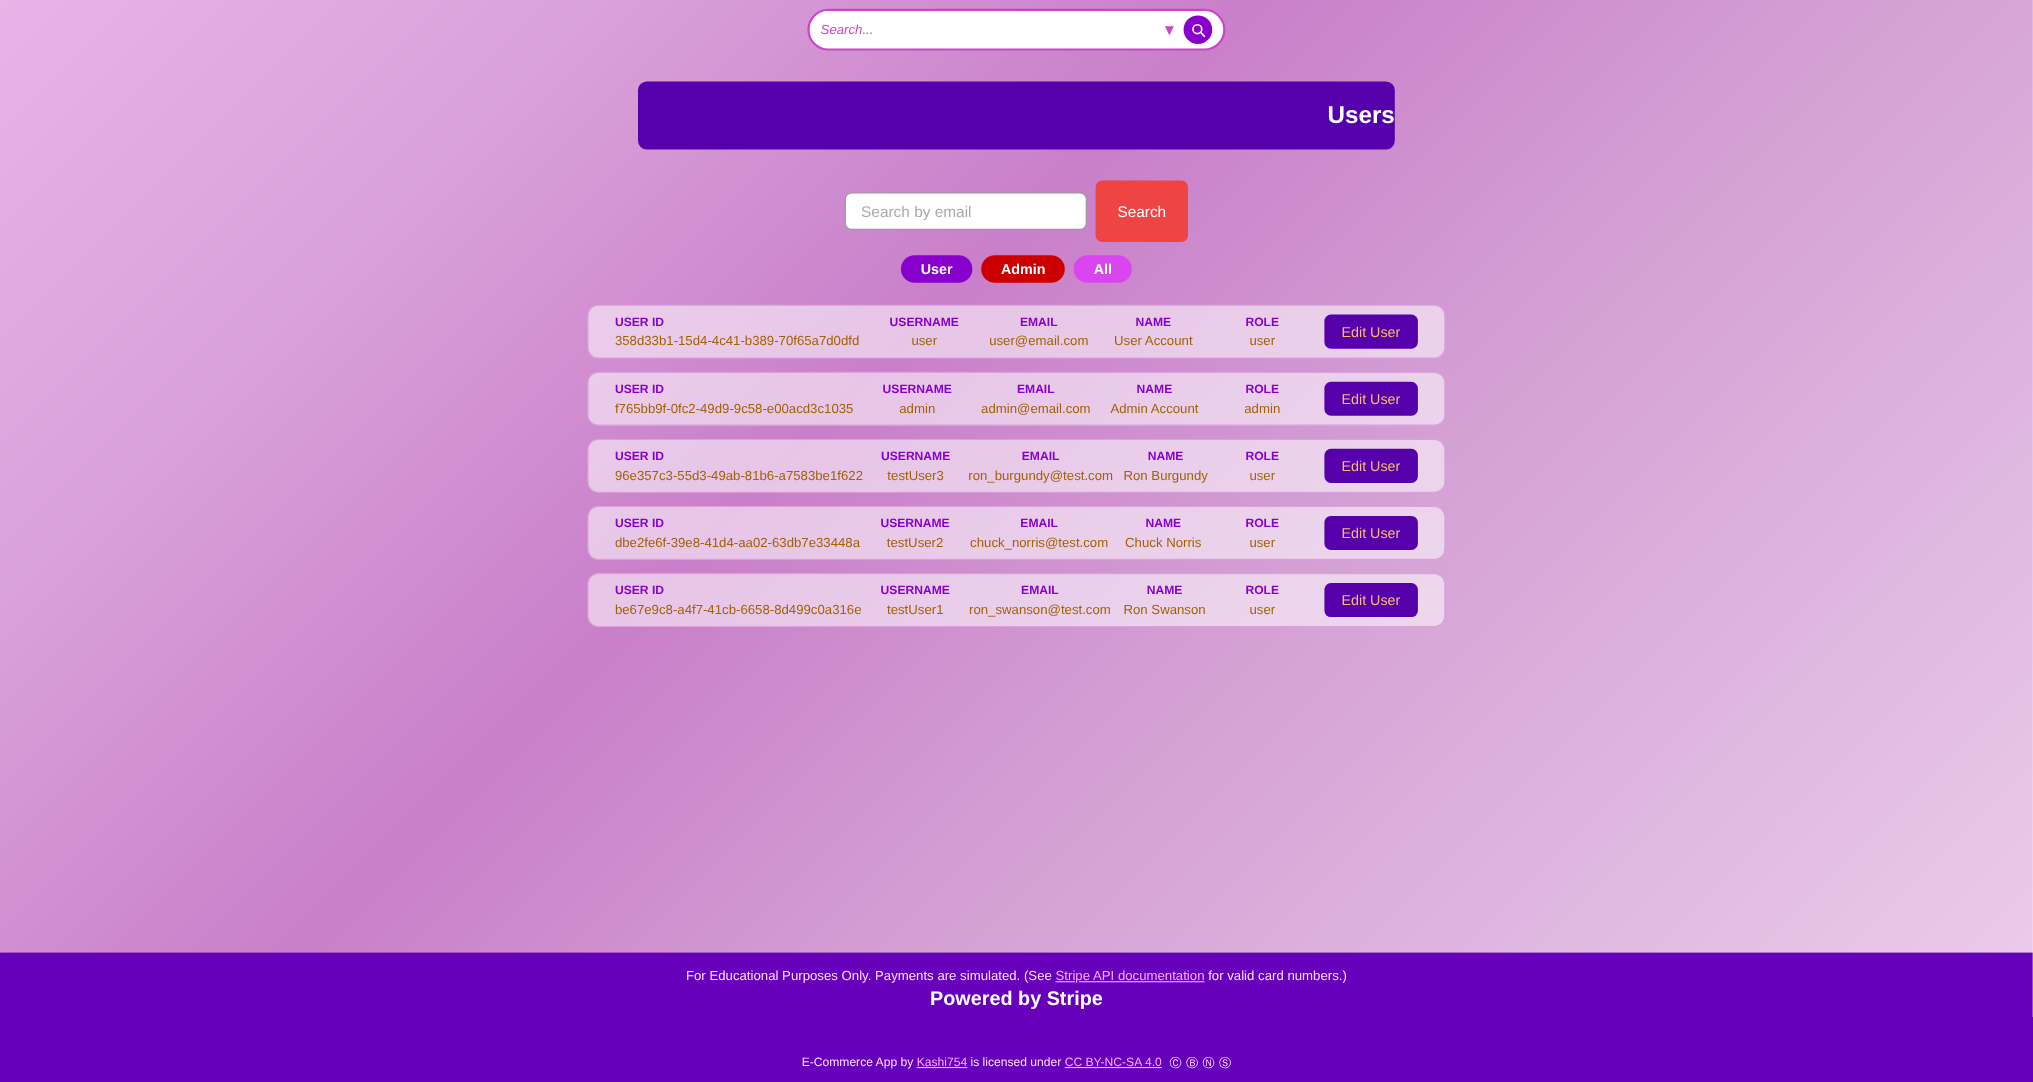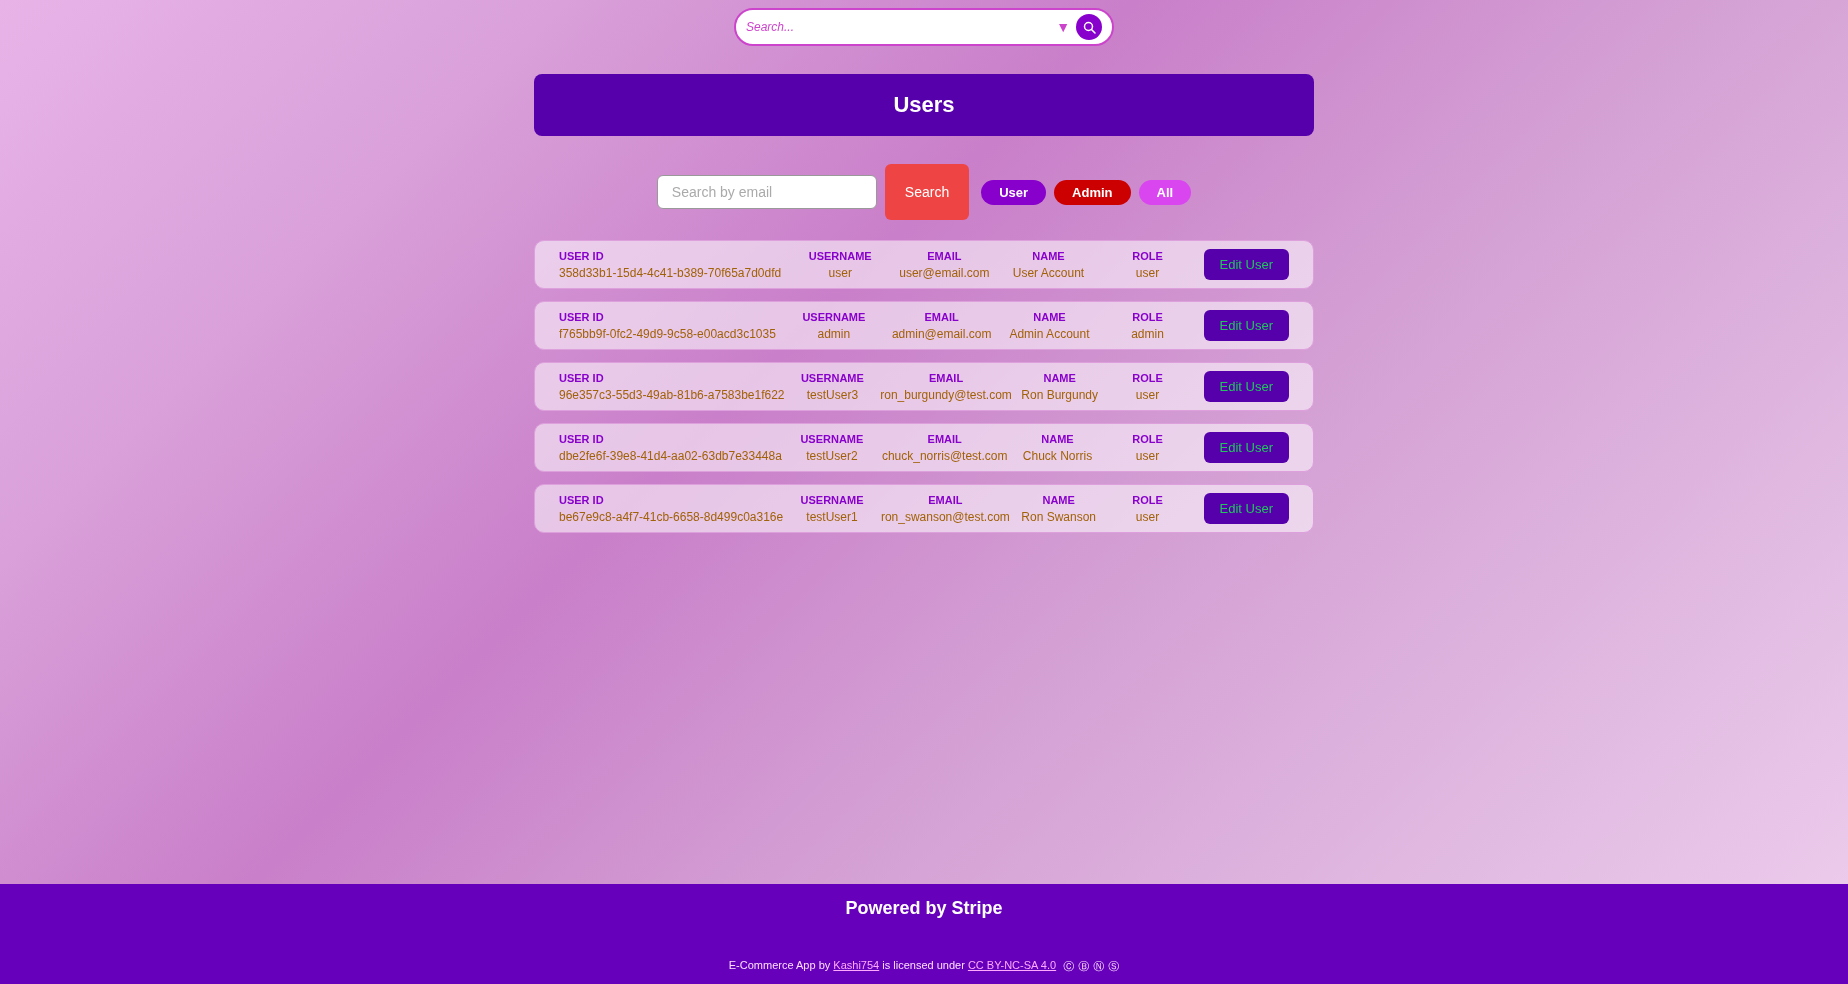--- a/index.html
+++ b/index.html
@@ -71,33 +71,33 @@
       flex: 1;
       display: flex;
       flex-direction: column;
       align-items: center;
       padding: 20px 0 60px 0;
     }
 
     .page-title-bar {
       background: #5500aa;
       color: white;
-      width: 780px;
-      text-align: center;
+      width: 688px;
+      text-align: right;
       padding: 18px 0;
       border-radius: 8px;
       font-size: 22px;
       font-weight: bold;
       margin-bottom: 28px;
     }
 
     
     .search-section {
       display: flex;
-      flex-direction: row;
+      flex-direction: column;
       align-items: center;
       gap: 12px;
       margin-bottom: 20px;
     }
 
     .email-search-row {
       display: flex;
       gap: 8px;
       align-items: center;
     }
@@ -212,21 +212,21 @@
       word-break: break-all;
     }
 
     .field-userid {
       min-width: 200px;
       align-items: flex-start;
     }
 
     .edit-user-btn {
       background: #5500aa;
-      color: #22c55e;
+      color: #fdba74;
       border: none;
       border-radius: 6px;
       padding: 8px 16px;
       font-size: 13px;
       cursor: pointer;
       white-space: nowrap;
       margin-left: 16px;
     }
 
     
@@ -437,20 +437,25 @@
           <span class="user-field-value">user</span>
         </div>
       </div>
       <button class="edit-user-btn">Edit User</button>
     </div>
     </div>
 
 </div>
 
 <div class="footer">
+  <div class="footer-notice">
+    <span>For Educational Purposes Only. Payments are simulated. (See</span>
+    <a href="#">Stripe API documentation</a>
+    <span>for valid card numbers.)</span>
+  </div>
   <div class="footer-powered">Powered by Stripe</div>
   <div class="footer-license">
     <span>E-Commerce App by</span>
     <a href="#">Kashi754</a>
     <span>is licensed under</span>
     <a href="#">CC BY-NC-SA 4.0</a>
     <span class="footer-icons">
       <span title="CC">Ⓒ</span>
       <span title="BY">Ⓑ</span>
       <span title="NC">Ⓝ</span>

